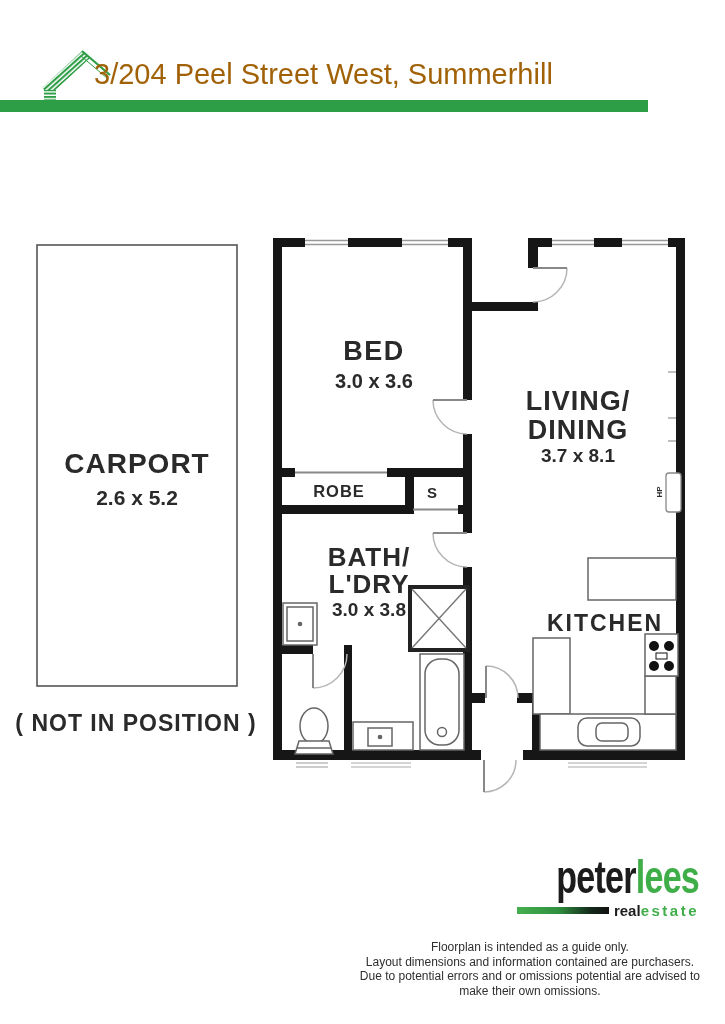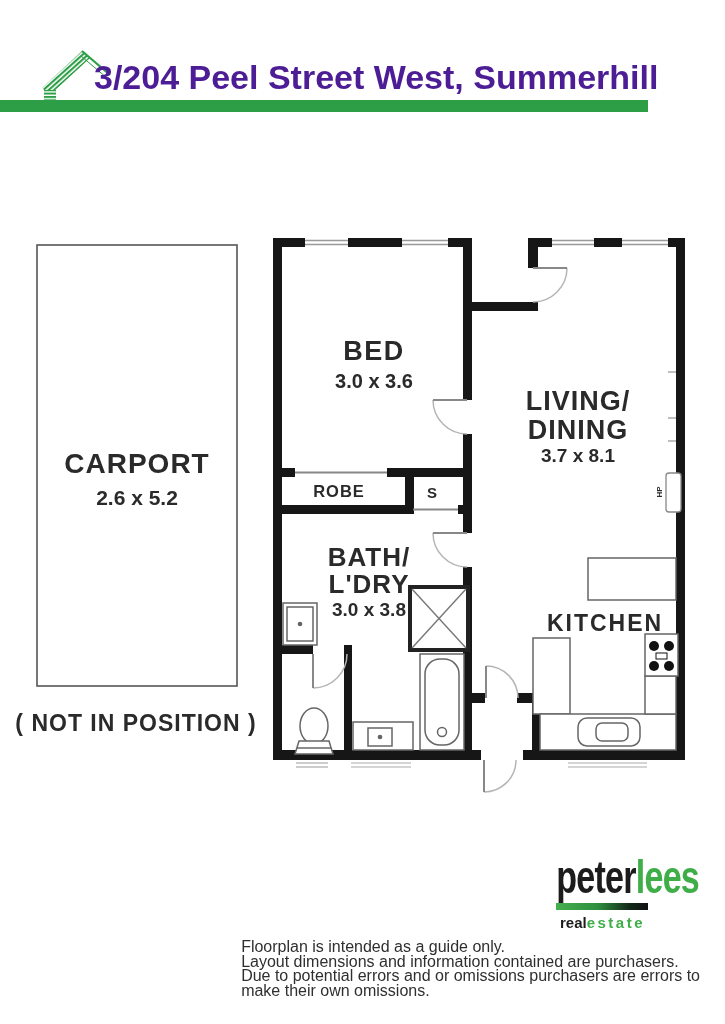--- a/index.html
+++ b/index.html
@@ -1,38 +1,38 @@
 <!DOCTYPE html>
 <html><head>
 <meta charset="utf-8">
 <style>
   html,body{margin:0;padding:0;background:#ffffff;}
   .page{position:relative;width:725px;height:1024px;background:#ffffff;overflow:hidden;
         font-family:"Liberation Sans","DejaVu Sans",sans-serif;}
   
   .hdr-icon{position:absolute;left:30px;top:28px;}
-  .hdr-title{position:absolute;left:94px;top:58px;font-size:34px;font-weight:bold;color:#4c1d95;
+  .hdr-title{position:absolute;left:94px;top:58px;font-size:29px;font-weight:normal;color:#a16207;
              letter-spacing:0px;white-space:nowrap;}
   .hdr-bar{position:absolute;left:0;top:100px;width:648px;height:12px;background:#2d9e46;}
   
   .plan{position:absolute;left:0;top:0;}
   .room-label{font-family:"Liberation Sans","DejaVu Sans",sans-serif;font-weight:bold;fill:#2a2a2a;}
   
   .logo{position:absolute;top:854px;right:26px;text-align:left;}
   .logo-name{font-size:46px;font-weight:bold;letter-spacing:-1px;line-height:1;
              display:inline-block;transform:scaleX(0.74);transform-origin:100% 50%;white-space:nowrap;}
   .logo-name .p1{color:#1c1c1c;}
   .logo-name .p2{color:#3fae49;}
-  .logo-tagrow{display:flex;justify-content:flex-end;align-items:center;gap:5px;margin-top:3px;flex-direction:column;}
+  .logo-tagrow{display:flex;justify-content:flex-end;align-items:center;gap:5px;margin-top:3px;}
   .logo-bar{width:92px;height:7px;background:linear-gradient(90deg,#45b04e 0%,#2f8f3f 45%,#13291a 80%,#111 100%);}
   .logo-tag{font-size:15px;font-weight:bold;line-height:1;white-space:nowrap;}
   .logo-tag .t1{color:#1c1c1c;}
   .logo-tag .t2{color:#3fae49;letter-spacing:2.5px;}
   
-  .disclaimer{position:absolute;top:940px;right:25px;text-align:left;font-size:16px;
+  .disclaimer{position:absolute;top:940px;right:25px;text-align:center;font-size:12px;
               line-height:14.6px;color:#2f2f2f;}
 </style>
 </head>
 <body>
 
 <div class="page">
 
   <svg class="hdr-icon" width="82" height="80" viewBox="0 0 82 80">
     <defs>
       <pattern id="stripeDiag" width="3.6" height="3.6" patternUnits="userSpaceOnUse" patternTransform="rotate(48)">
@@ -247,17 +247,17 @@
     <div class="logo-name"><span class="p1">peter</span><span class="p2">lees</span></div>
     <div class="logo-tagrow">
       <div class="logo-bar"></div>
       <div class="logo-tag"><span class="t1">real</span><span class="t2">estate</span></div>
     </div>
   </div>
 
   <div class="disclaimer">
     <div>Floorplan is intended as a guide only.</div>
     <div>Layout dimensions and information contained are purchasers.</div>
-    <div>Due to potential errors and or omissions purchasers are errors to</div>
+    <div>Due to potential errors and or omissions potential are advised to</div>
     <div>make their own omissions.</div>
   </div>
 
 </div>
 
 </body></html>

